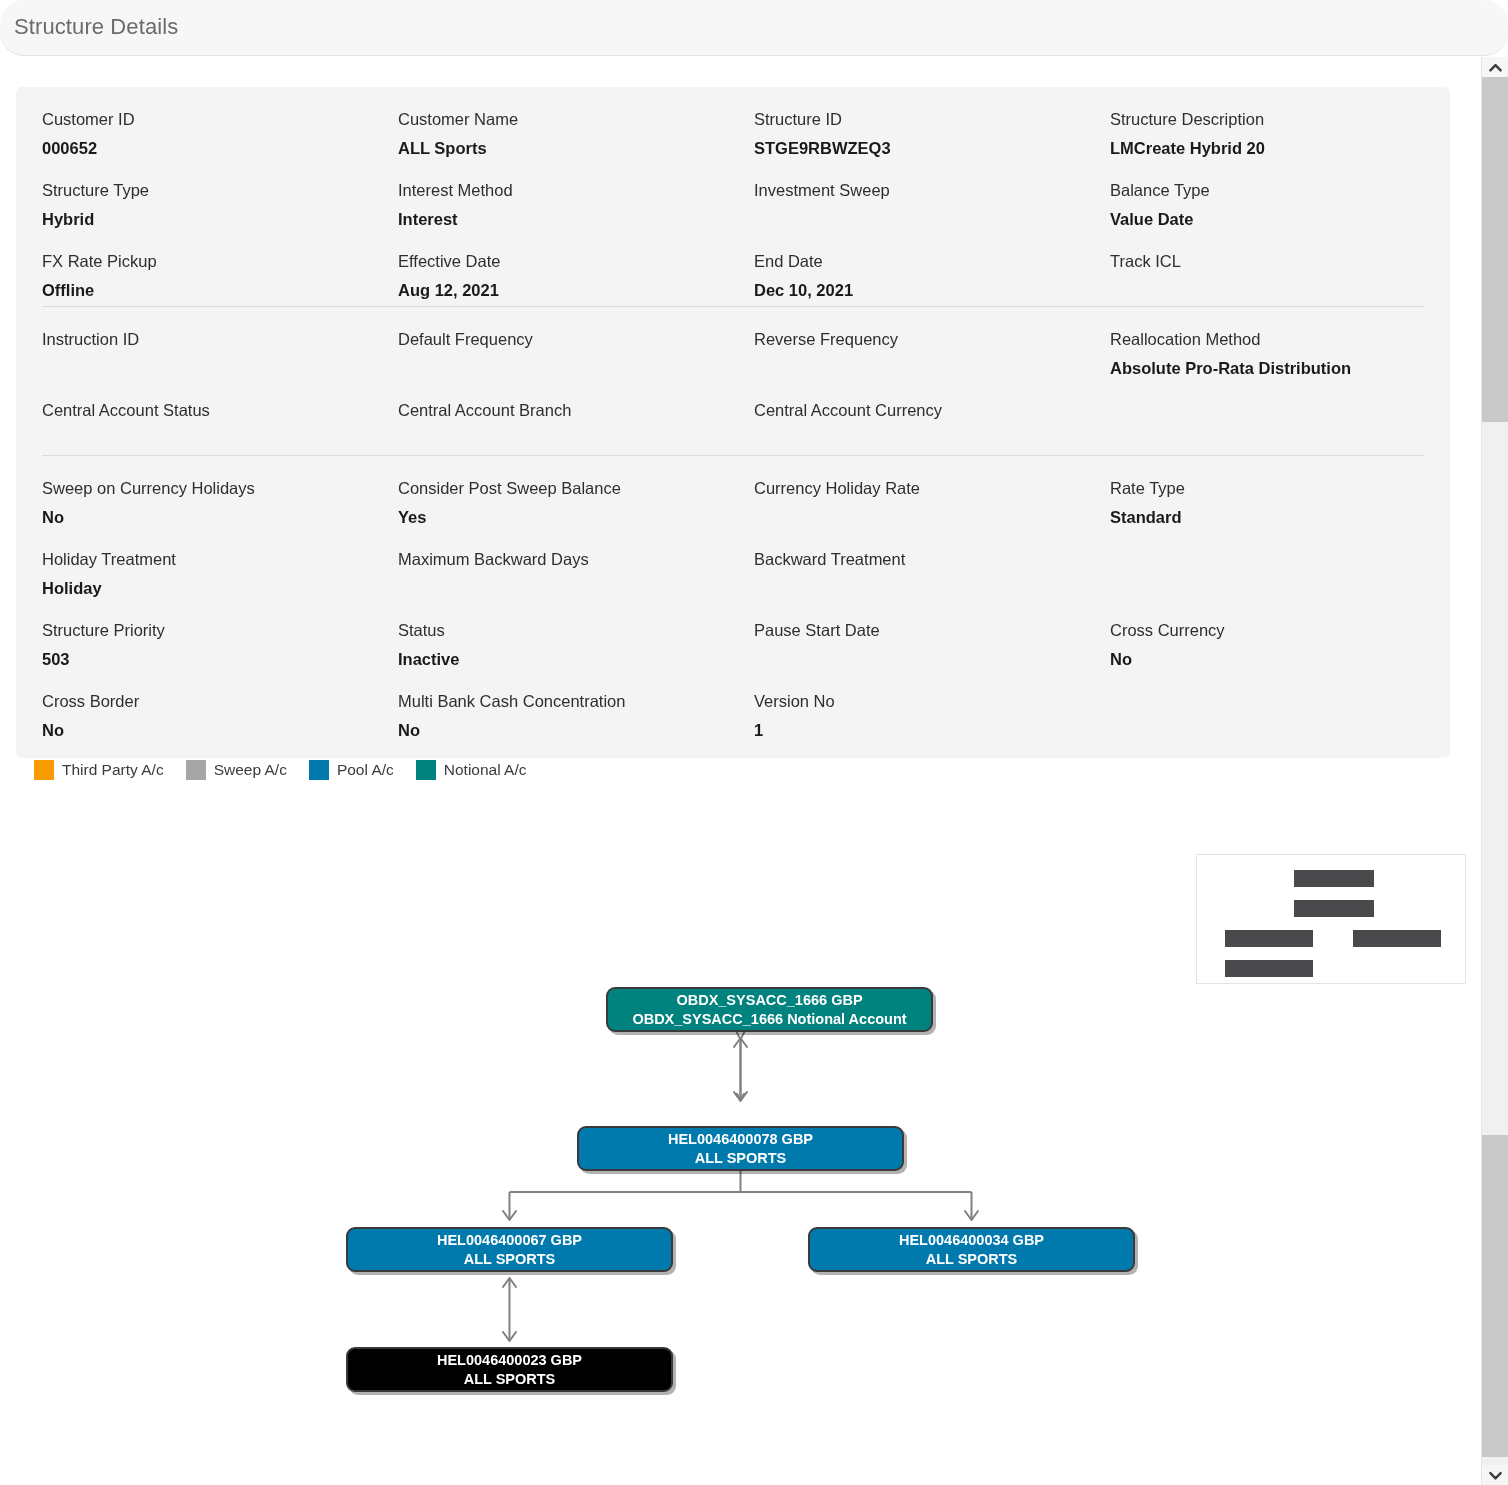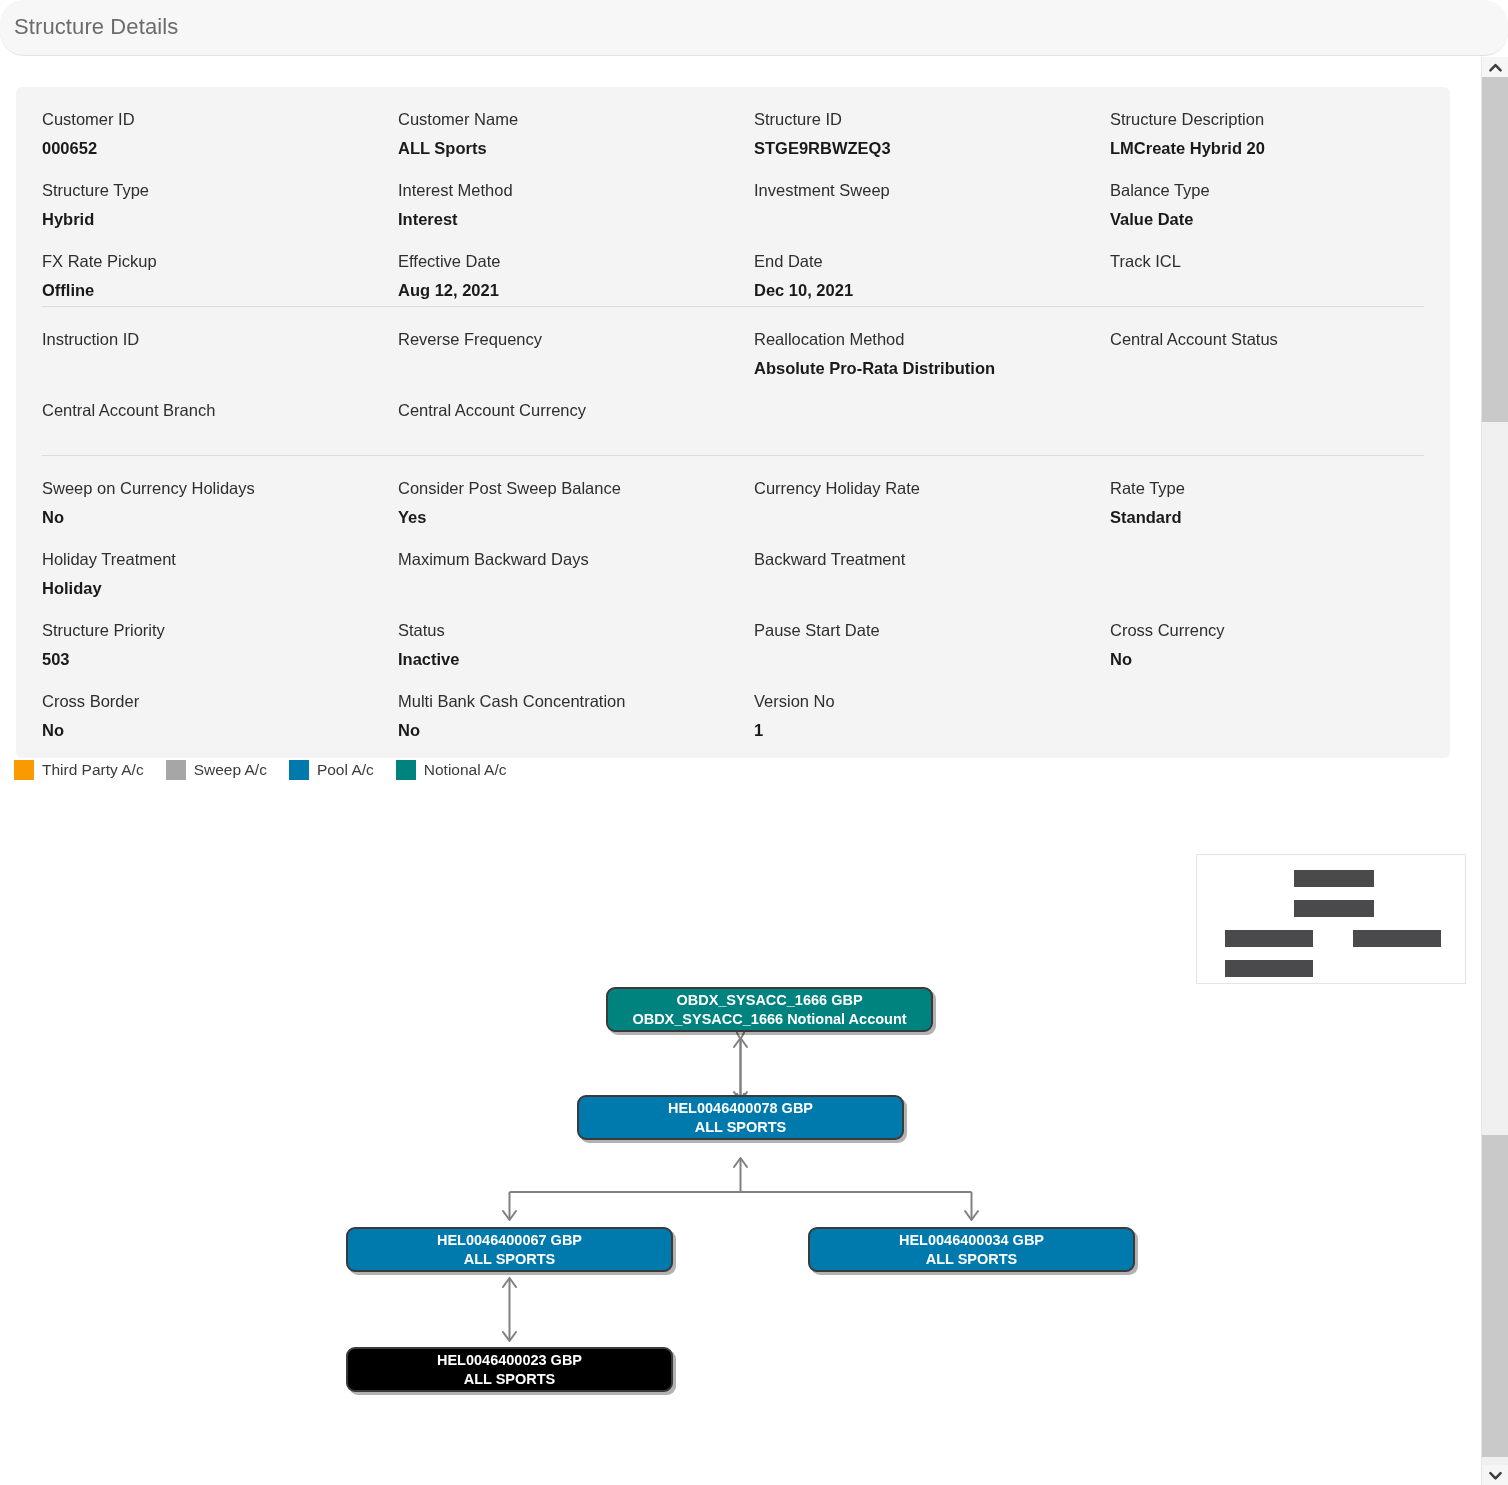--- a/index.html
+++ b/index.html
@@ -88,21 +88,21 @@
     line-height: 20px;
     margin-top: 9px;
     white-space: nowrap;
     min-height: 20px;
   }
   .field.empty-val .f-value { min-height: 20px; }
 
   
   #legend {
     position: absolute;
-    left: 14px;
+    left: 34px;
     top: 703px;
     display: flex;
     align-items: center;
     gap: 0px;
   }
   .legend-item {
     display: flex;
     align-items: center;
     margin-right: 22px;
   }
@@ -256,20 +256,24 @@
             <div class="f-value"></div>
           </div>
         </div>
         <div class="grid-sep"></div>
         <div class="field-grid">
           <div class="field empty-val">
             <div class="f-label">Instruction ID</div>
             <div class="f-value"></div>
           </div>
           <div class="field empty-val">
+            <div class="f-label">Default Frequency</div>
+            <div class="f-value"></div>
+          </div>
+          <div class="field empty-val">
             <div class="f-label">Reverse Frequency</div>
             <div class="f-value"></div>
           </div>
           <div class="field">
             <div class="f-label">Reallocation Method</div>
             <div class="f-value">Absolute Pro-Rata Distribution</div>
           </div>
           <div class="field empty-val">
             <div class="f-label">Central Account Status</div>
             <div class="f-value"></div>
@@ -398,21 +402,21 @@
       <polyline points="509.5,492 509.5,553" fill="none" stroke="#808080" stroke-width="2"></polyline>
       <path d="M509.5,491 L503,500 M509.5,491 L516,500" fill="none" stroke="#808080" stroke-width="2" stroke-linecap="round"></path>
       <path d="M509.5,554 L503,545 M509.5,554 L516,545" fill="none" stroke="#808080" stroke-width="2" stroke-linecap="round"></path>
     </svg>
 
     <div id="tree-nodes">
         <div class="node notional" id="node-notional-root" style="left: 606px; top: 200px; width: 327px; height: 45px;">
           <div class="nline">OBDX_SYSACC_1666 GBP</div>
           <div class="nline">OBDX_SYSACC_1666 Notional Account</div>
         </div>
-        <div class="node pool" id="node-pool-078" style="left: 577px; top: 308px; width: 327px; height: 45px;">
+        <div class="node pool" id="node-pool-078" style="left: 577px; top: 339px; width: 327px; height: 45px;">
           <div class="nline">HEL0046400078 GBP</div>
           <div class="nline">ALL SPORTS</div>
         </div>
         <div class="node pool" id="node-pool-067" style="left: 346px; top: 440px; width: 327px; height: 45px;">
           <div class="nline">HEL0046400067 GBP</div>
           <div class="nline">ALL SPORTS</div>
         </div>
         <div class="node pool" id="node-pool-034" style="left: 808px; top: 440px; width: 327px; height: 45px;">
           <div class="nline">HEL0046400034 GBP</div>
           <div class="nline">ALL SPORTS</div>

